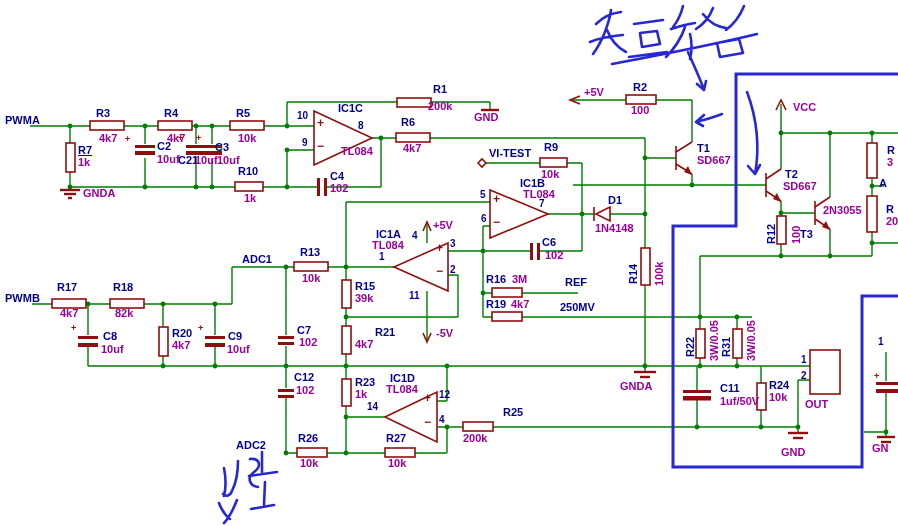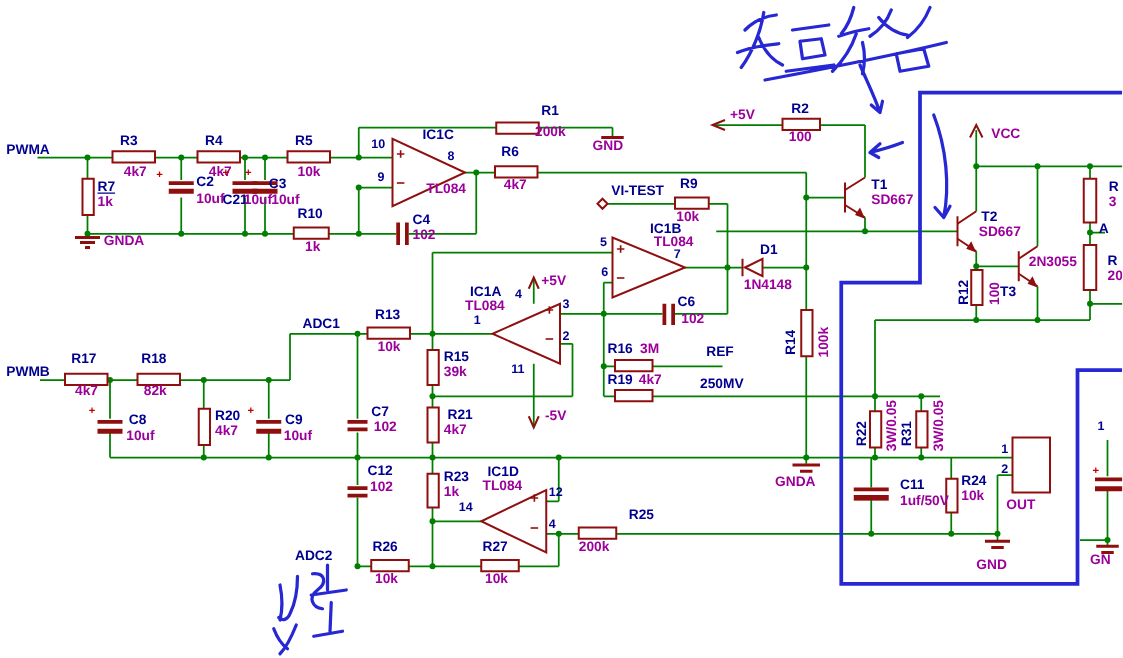--- a/index.html
+++ b/index.html
@@ -298,21 +298,21 @@
       <span class="lb n" style="left: 486px; top: 274px;">R16</span>
       <span class="lb v" style="left: 512px; top: 274px;">3M</span>
       <span class="lb n" style="left: 57px; top: 282px;">R17</span>
       <span class="lb v" style="left: 60px; top: 308px;">4k7</span>
       <span class="lb n" style="left: 113px; top: 282px;">R18</span>
       <span class="lb v" style="left: 115px; top: 308px;">82k</span>
       <span class="lb n" style="left: 486px; top: 299px;">R19</span>
       <span class="lb v" style="left: 511px; top: 299px;">4k7</span>
       <span class="lb n" style="left: 172px; top: 328px;">R20</span>
       <span class="lb v" style="left: 172px; top: 340px;">4k7</span>
-      <span class="lb n" style="left: 358px; top: 327px;">R21</span>
+      <span class="lb n" style="left: 375px; top: 327px;">R21</span>
       <span class="lb v" style="left: 355px; top: 339px;">4k7</span>
       <span class="lb n rot" style="left: 685px; top: 357px;">R22</span>
       <span class="lb v rot" style="left: 709px; top: 361px;">3W/0.05</span>
       <span class="lb n" style="left: 355px; top: 377px;">R23</span>
       <span class="lb v" style="left: 355px; top: 389px;">1k</span>
       <span class="lb n" style="left: 769px; top: 380px;">R24</span>
       <span class="lb v" style="left: 769px; top: 392px;">10k</span>
       <span class="lb n" style="left: 466px; top: 407px; padding-left: 37px;">R25</span>
       <span class="lb v" style="left: 463px; top: 433px;">200k</span>
       <span class="lb n" style="left: 298px; top: 433px;">R26</span>

